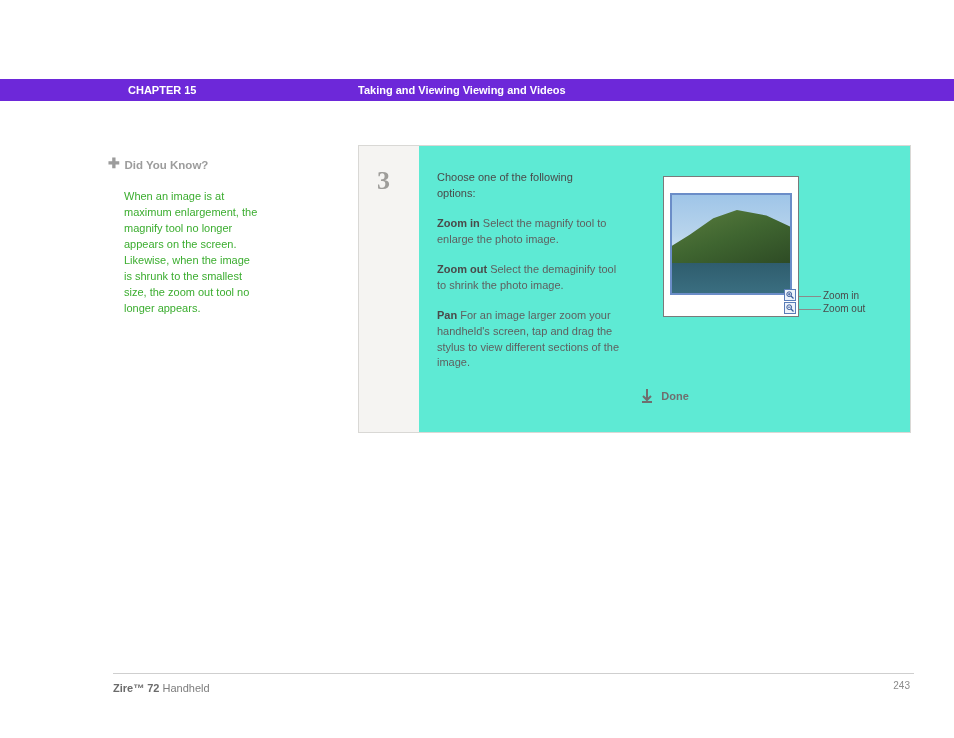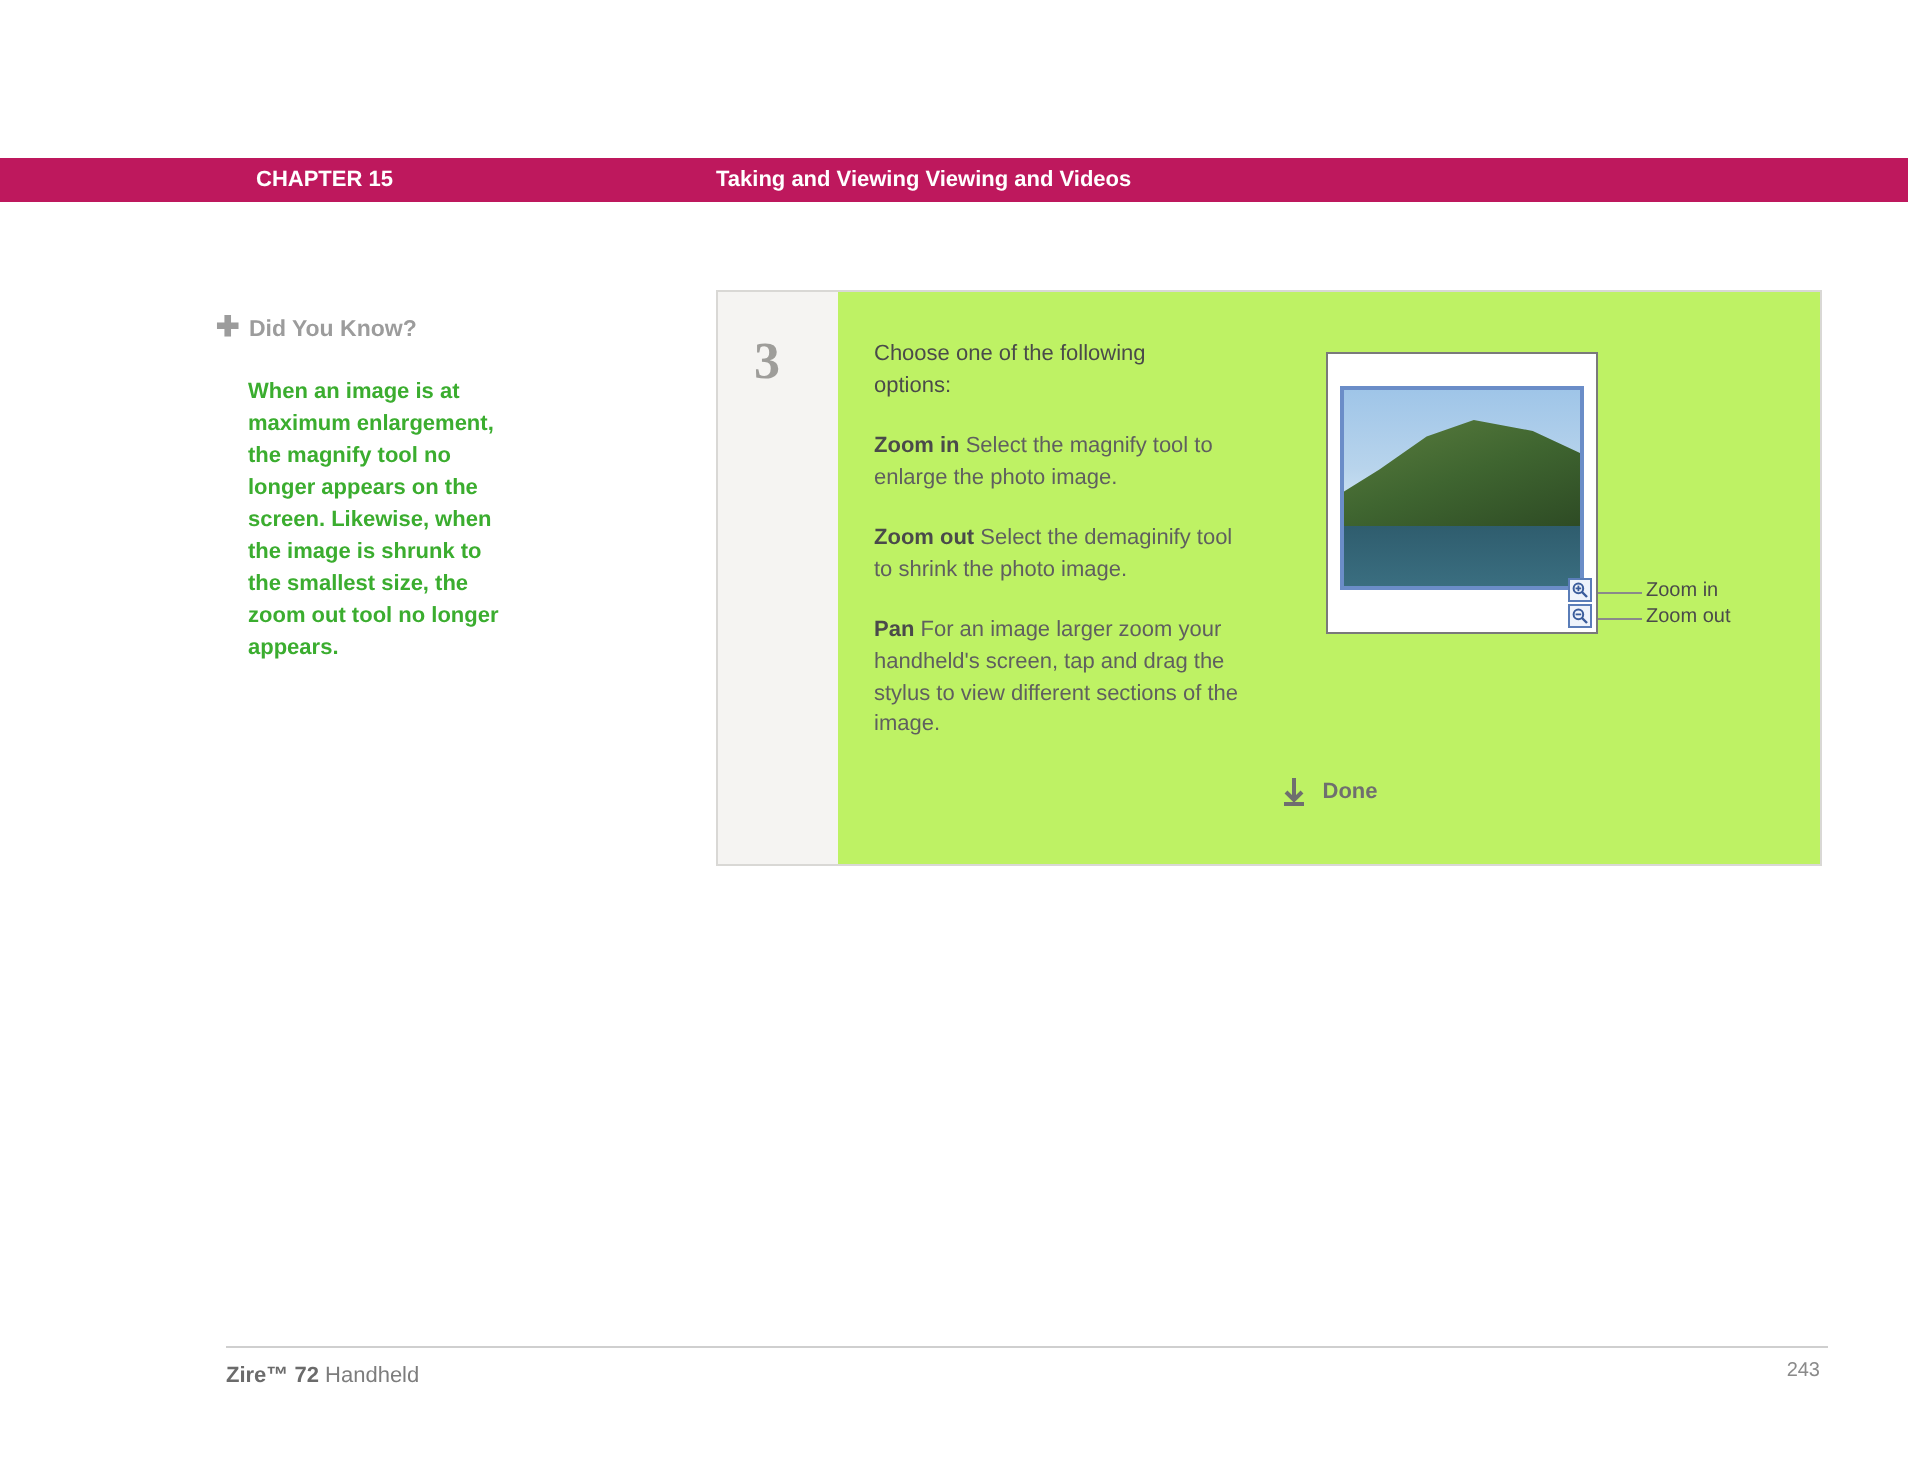--- a/index.html
+++ b/index.html
@@ -10,21 +10,21 @@
     height: 738px;
     position: relative;
     overflow: hidden;
   }
   .header-bar {
     position: absolute;
     top: 79px;
     left: 0;
     right: 0;
     height: 22px;
-    background: #be185d;
+    background: #6d28d9;
     display: flex;
     align-items: center;
     color: #fff;
     font-size: 11px;
     font-weight: bold;
   }
   .chapter-label {
     position: absolute;
     left: 128px;
   }
@@ -51,21 +51,20 @@
     color: #9c9c9c;
     font-weight: bold;
     font-size: 11.5px;
     margin-bottom: 18px;
   }
   .dyk-text {
     color: #3bad2f;
     font-size: 11px;
     line-height: 1.45;
     margin-left: 16px;
-    font-weight: bold;
   }
   .content-box {
     position: absolute;
     left: 358px;
     top: 145px;
     width: 553px;
     height: 288px;
     background: #f5f4f2;
     border: 1px solid #d9d8d5;
     display: flex;
@@ -75,21 +74,21 @@
     background: #f5f4f2;
     padding: 20px 0 0 18px;
   }
   .step-num {
     font-family: Georgia, 'Times New Roman', serif;
     font-size: 26px;
     font-weight: bold;
     color: #9e9d9a;
   }
   .text-col {
-    background: #bef264;
+    background: #5eead4;
     flex: 1;
     padding: 24px 18px 18px 18px;
     font-size: 11px;
     color: #5f5f5f;
     position: relative;
   }
   .instr-heading {
     color: #4a4a4a;
     line-height: 1.45;
     margin-bottom: 14px;

